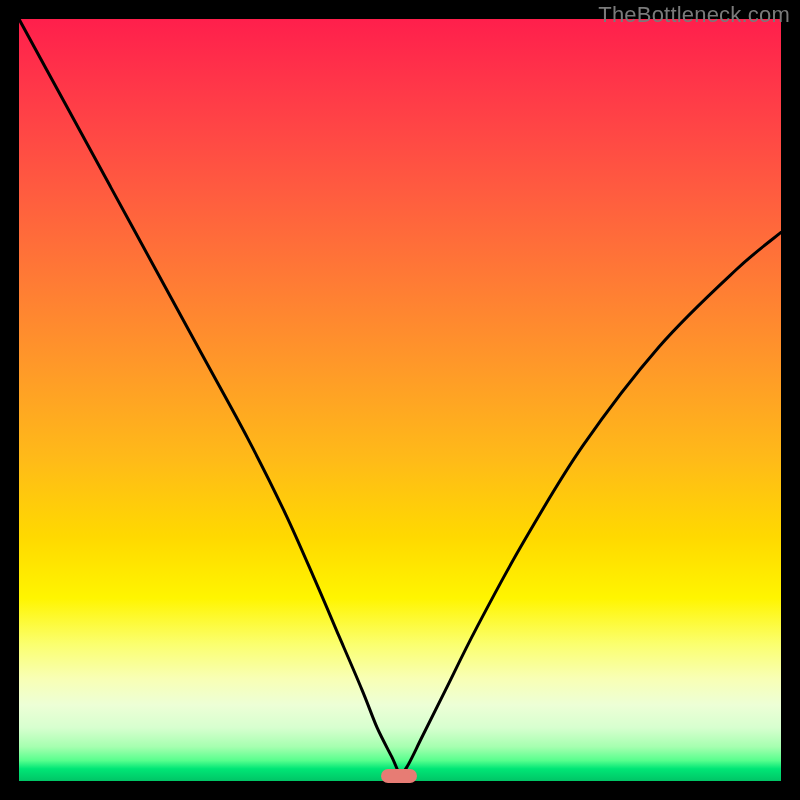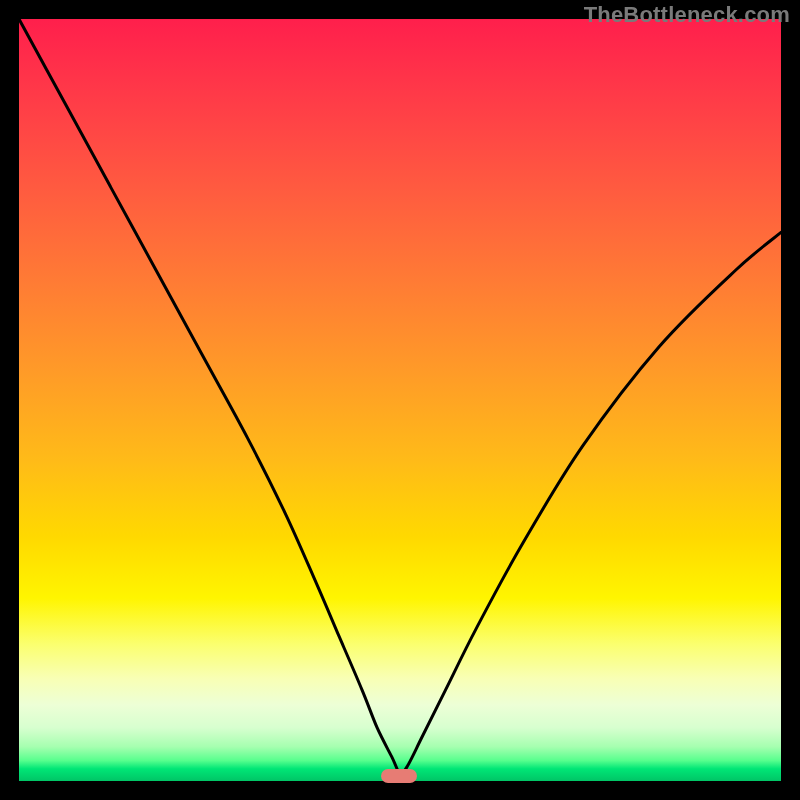--- a/index.html
+++ b/index.html
@@ -58,21 +58,21 @@
     border-radius: 7px;
     background: #e77c74;
     transform: translate(-50%, -50%);
   }
   .watermark {
     position: absolute;
     top: 2px;
     right: 10px;
     color: #7a7a7a;
     font-size: 22px;
-    font-weight: 700;
+    font-weight: 400;
     letter-spacing: 0.2px;
     user-select: none;
   }
 </style>
 </head>
 <body>
 
 <div class="frame">
 
   <div class="plot-area">

